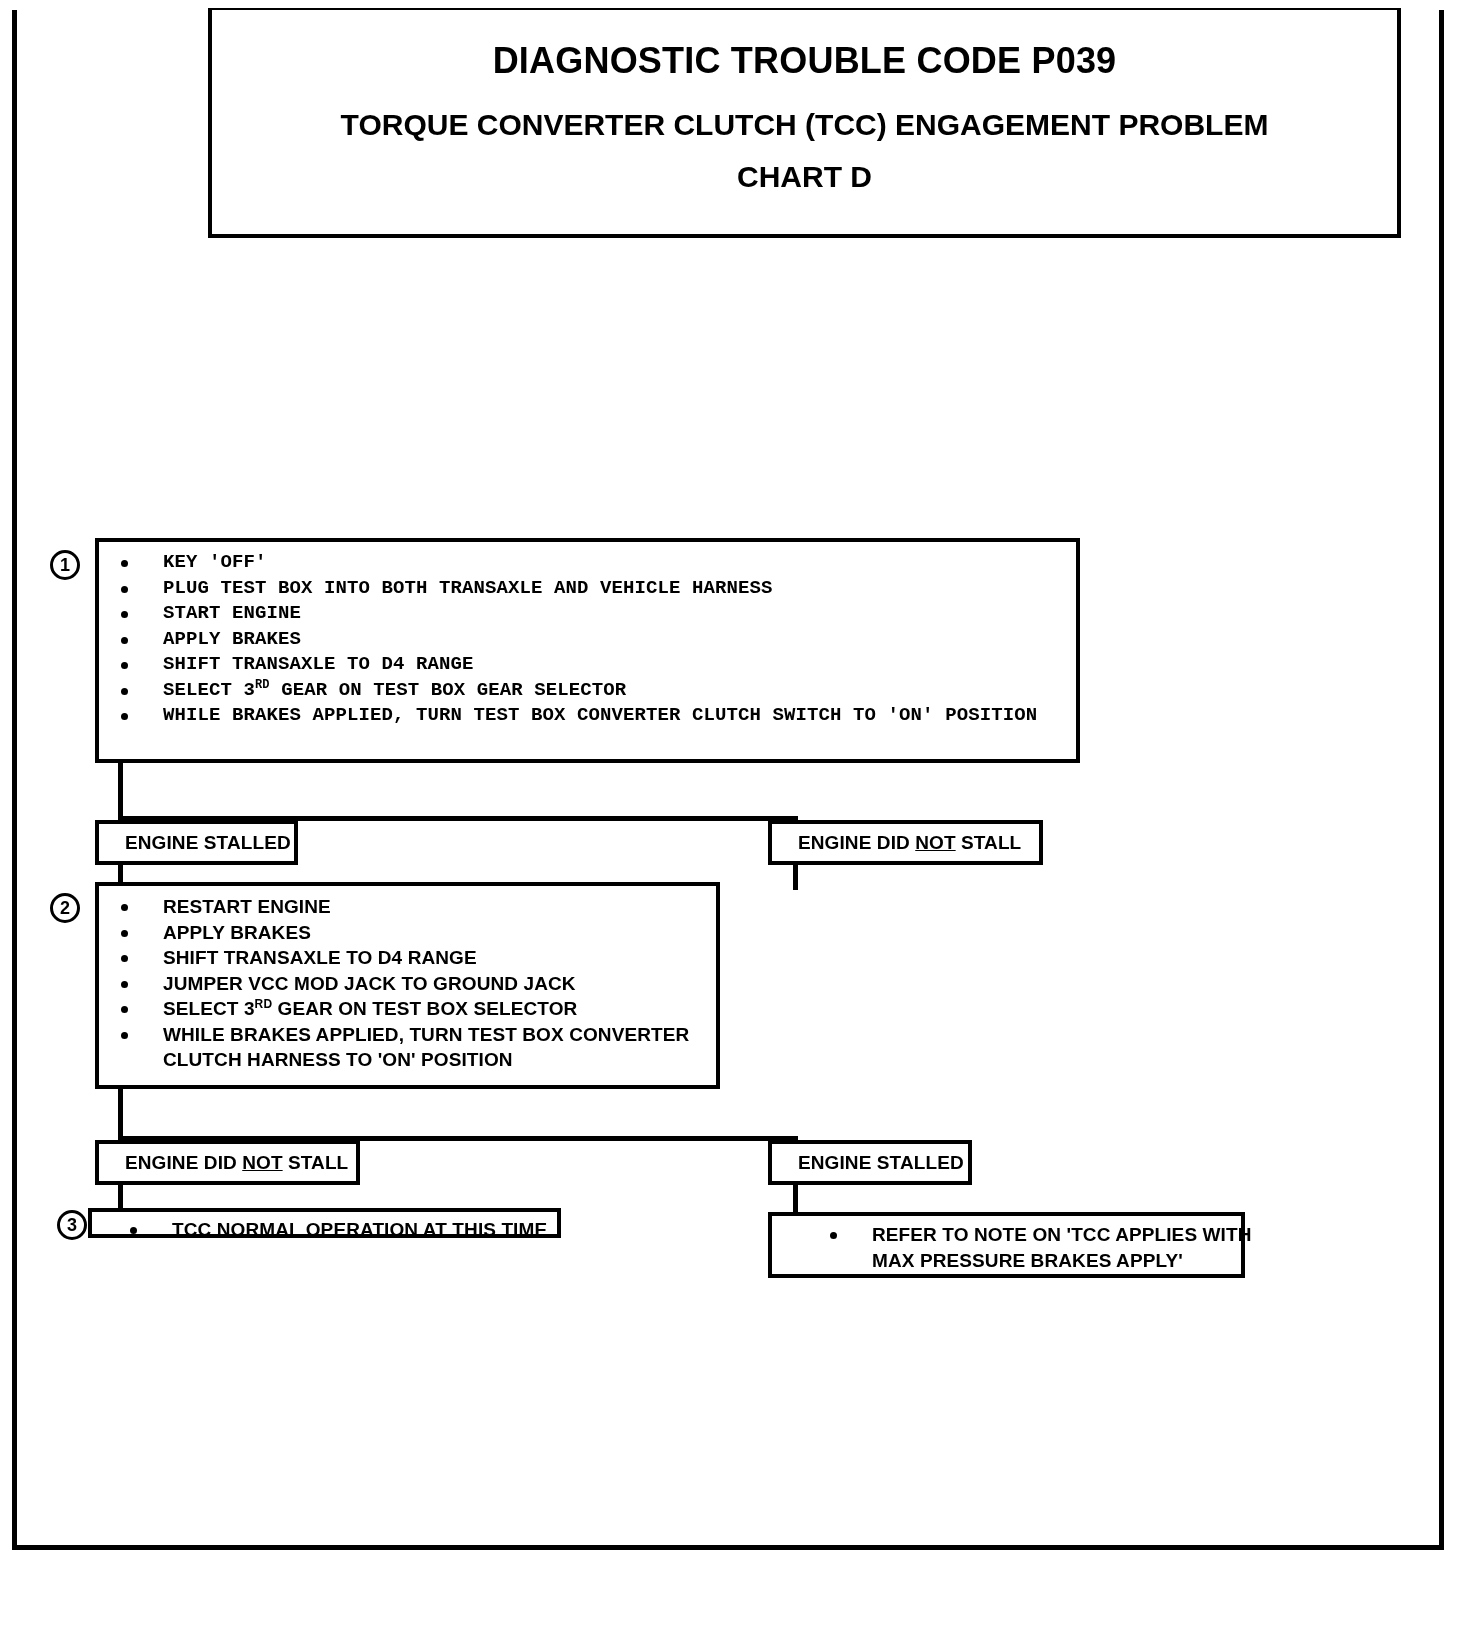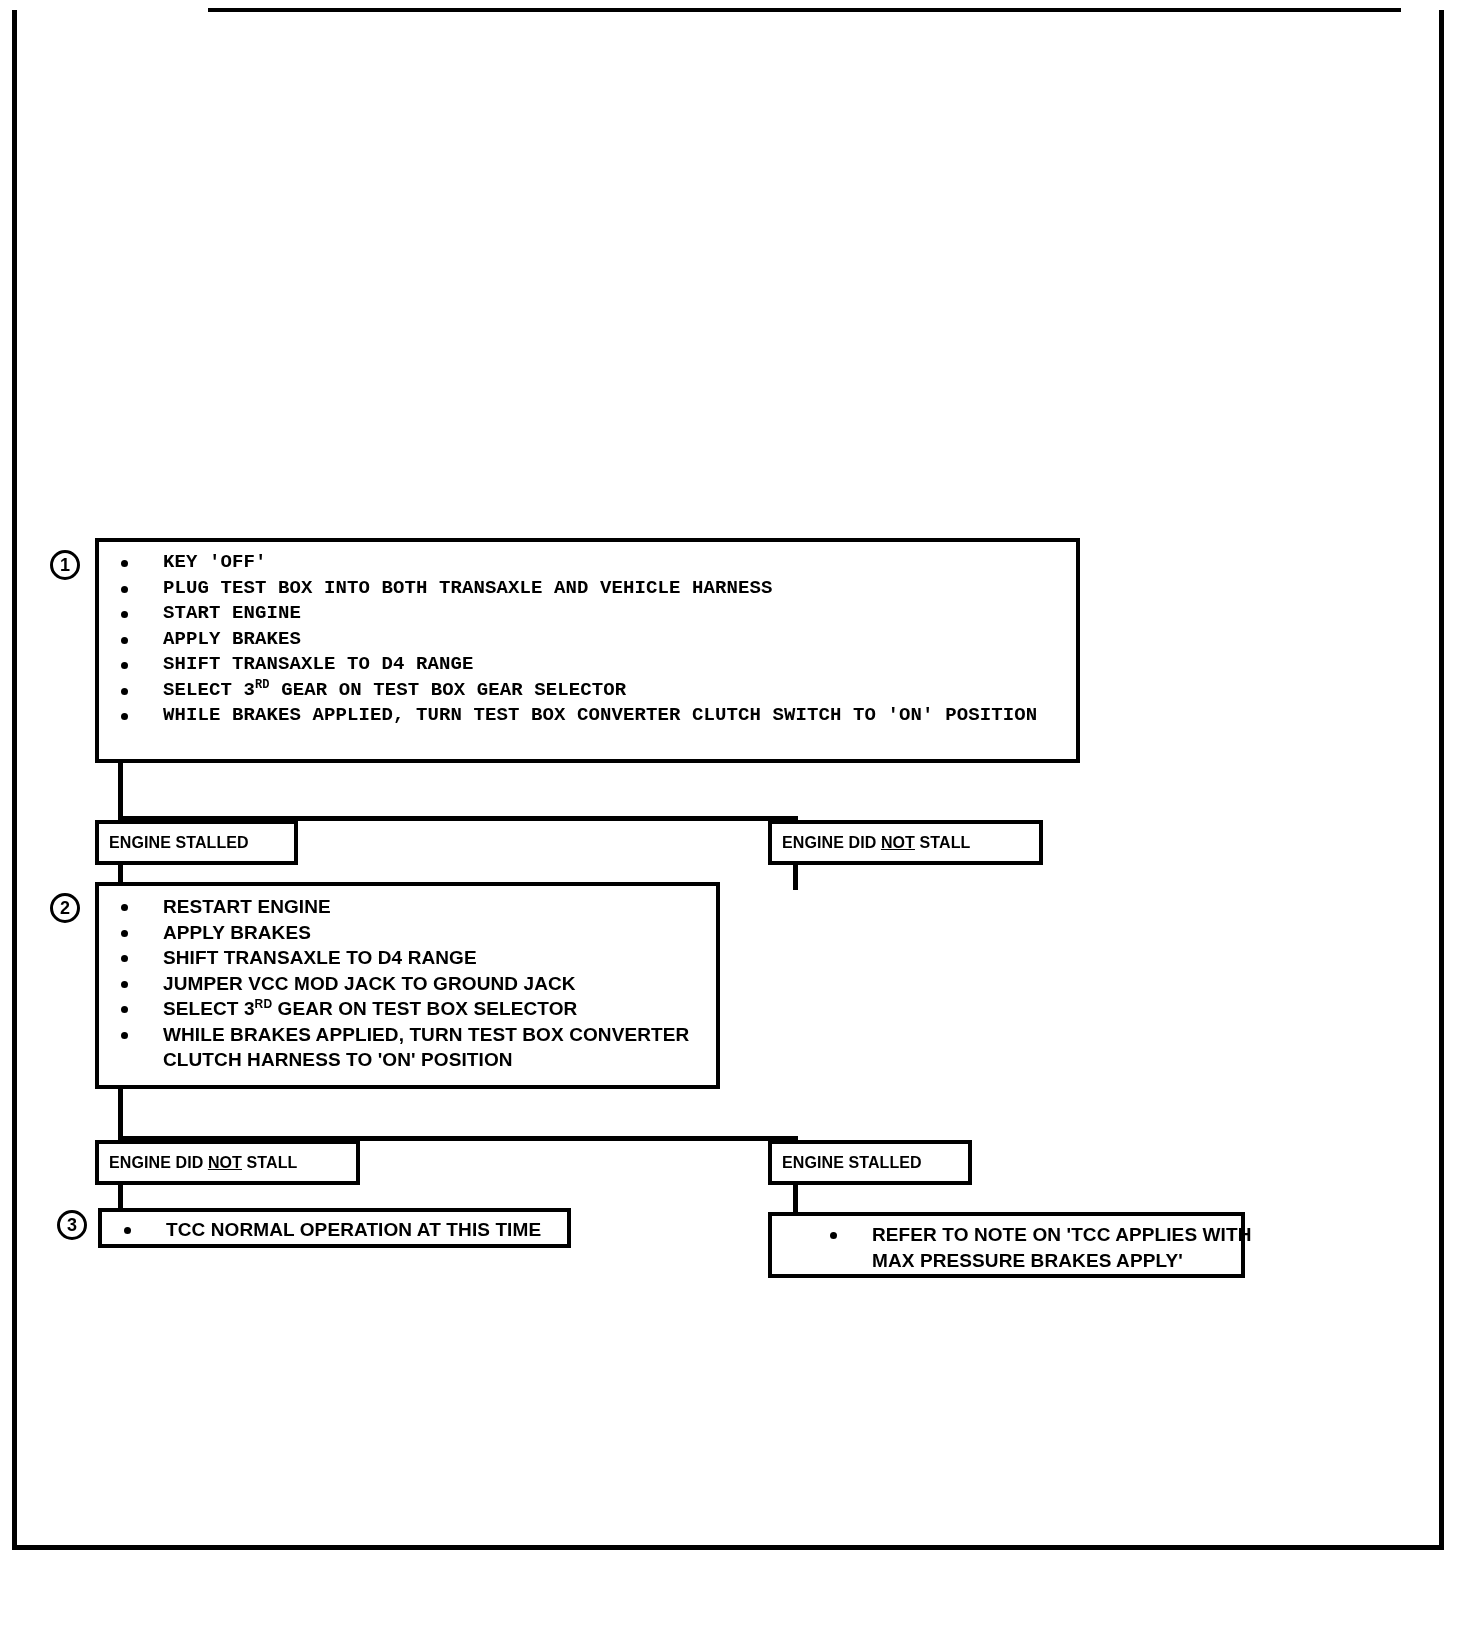--- a/index.html
+++ b/index.html
@@ -132,24 +132,24 @@
   
   .labelbox {
     position: absolute;
     border: 4px solid #000;
     box-sizing: border-box;
     background: #fff;
     display: flex;
     align-items: center;
   }
   .labelbox span.lbl {
-    font-size: 16px;
-    font-weight: bold;
-    color: #000;
-    padding-left: 10px;
+    font-size: 19px;
+    font-weight: bold;
+    color: #000;
+    padding-left: 26px;
     white-space: nowrap;
     letter-spacing: 0.1px;
   }
   u { text-decoration: underline; }
 
   
   .step-circle {
     position: absolute;
     width: 30px;
     height: 30px;
@@ -173,20 +173,25 @@
 </head>
 <body>
 
 <div id="page">
 
   <div class="page-border-left"></div>
   <div class="page-border-bottom"></div>
   <div class="page-border-right"></div>
 
   <div class="title-box-topline"></div>
+  <div class="title-box">
+    <div class="title-main">DIAGNOSTIC TROUBLE CODE P039</div>
+    <div class="title-sub">TORQUE CONVERTER CLUTCH (TCC) ENGAGEMENT PROBLEM</div>
+    <div class="title-chart">CHART D</div>
+  </div>
 
   <div class="step-circle" style="left:50px; top:550px;">1</div>
 
   <div class="flowbox" style="left:95px; top:538px; width:985px; height:225px;font-family:Liberation Mono, monospace;">
     <ul class="steps">
       <li>KEY 'OFF'</li>
       <li>PLUG TEST BOX INTO BOTH TRANSAXLE AND VEHICLE HARNESS</li>
       <li>START ENGINE</li>
       <li>APPLY BRAKES</li>
       <li>SHIFT TRANSAXLE TO D4 RANGE</li>
@@ -240,21 +245,21 @@
 
   <div class="labelbox" style="left:768px; top:1140px; width:204px; height:45px;">
     <span class="lbl">ENGINE STALLED</span>
   </div>
 
   <div class="conn" style="left:118px; top:1185px; width:5px; height:27px;"></div>
   <div class="conn" style="left:793px; top:1185px; width:5px; height:27px;"></div>
 
   <div class="step-circle" style="left:57px; top:1210px;">3</div>
 
-  <div class="flowbox" style="left:98px; top:1208px; width:473px; height:40px;">
+  <div class="flowbox" style="left:88px; top:1208px; width:473px; height:30px;padding-left:16px;">
     <ul class="steps" style="padding-top:5px;">
       <li>TCC NORMAL OPERATION AT THIS TIME</li>
     </ul>
   </div>
 
   <div class="flowbox" style="left:768px; top:1212px; width:477px; height:66px;padding-left:36px;">
     <ul class="steps" style="padding-top:6px;">
       <li class="wrap">
           <span class="cont">REFER TO NOTE ON 'TCC APPLIES WITH</span>
           <span class="cont">MAX PRESSURE BRAKES APPLY'</span>

